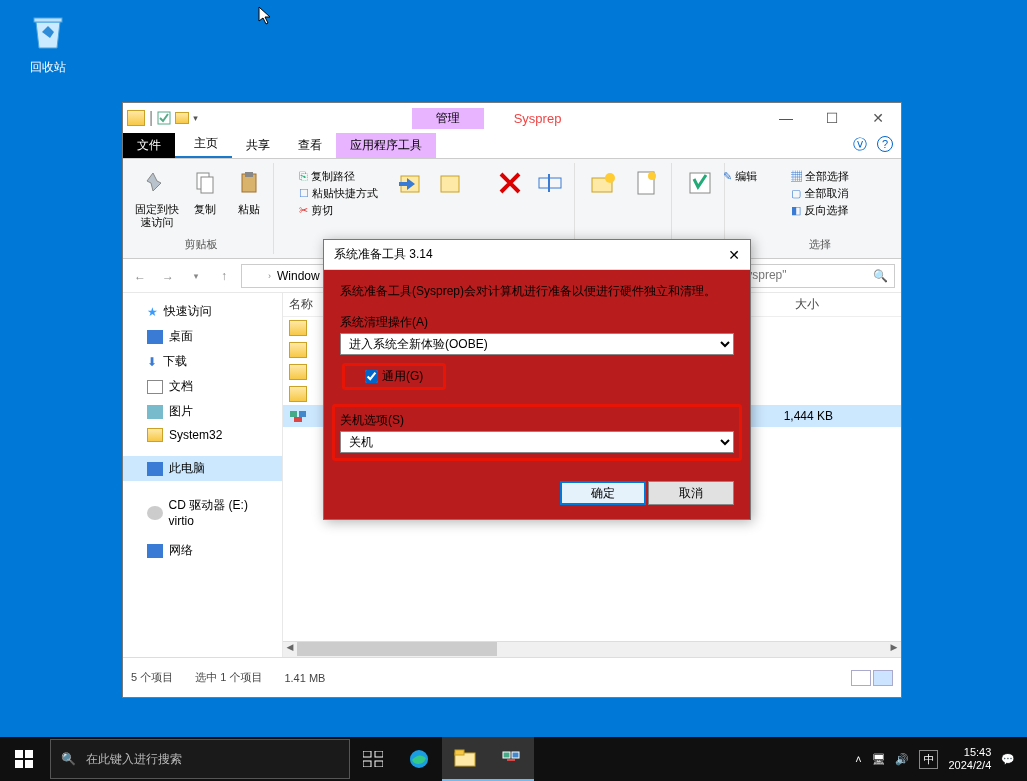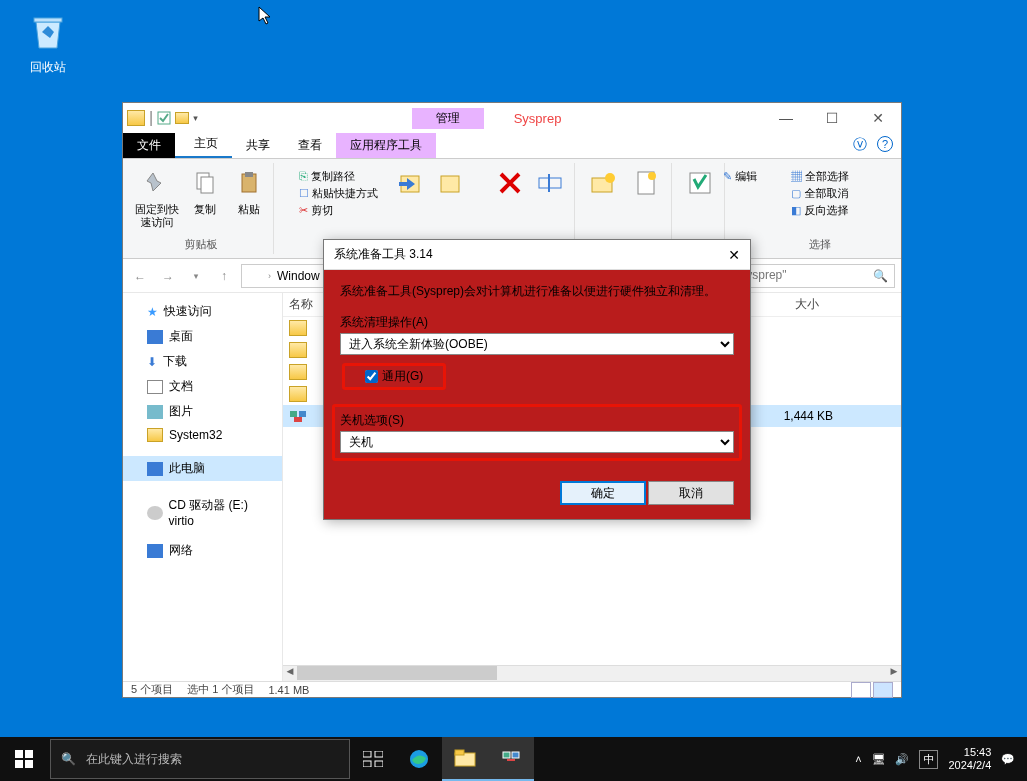--- a/index.html
+++ b/index.html
@@ -46,21 +46,21 @@
 .sidebar .item.sel { background: #cce8ff; }
 .sidebar .item .mini { width: 16px; height: 14px; display: inline-block; }
 .content { flex: 1; overflow: auto; position: relative; }
 .hdr-row { display: flex; font-size: 12px; border-bottom: 1px solid #eee; height: 24px; align-items: center; padding-left: 6px; color: #444; }
 .hdr-row .col1 { width: 360px; } .hdr-row .col2 { width: 130px; } .hdr-row .col3 { width: 40px; text-align: right; }
 .file-row { display: flex; font-size: 12px; height: 22px; align-items: center; padding-left: 6px; }
 .file-row .ico { width: 18px; height: 16px; margin-right: 6px; background: linear-gradient(#ffe9a6,#f7c846); border: 1px solid #c9a227; }
 .file-row.sel { background: #cce8ff; }
 .file-row .c1 { width: 336px; } .file-row .c2 { width: 130px; } .file-row .c3 { width: 60px; text-align: right; }
 
-.statusbar { height: 16px; border-top: 1px solid #ddd; display: flex; align-items: center; font-size: 11px; padding: 0 8px; color: #444; gap: 14px; }
+.statusbar { height: 40px; border-top: 1px solid #ddd; display: flex; align-items: center; font-size: 11px; padding: 0 8px; color: #444; gap: 22px; }
 .statusbar .views { margin-left: auto; display: flex; gap: 2px; }
 .statusbar .views div { width: 20px; height: 16px; border: 1px solid #aac; }
 .statusbar .views .on { background: #cce4ff; }
 
 
 .dialog { position: absolute; top: 206px; left: 323px; width: 428px; background: #b91c1c; border: 1px solid #777; box-shadow: 2px 2px 12px rgba(0,0,0,.3); font-size: 12px; z-index: 50; margin-top: 33px; }
 .dialog .dtitle { height: 30px; background: #fff; display: flex; align-items: center; padding: 0 10px; justify-content: space-between; border-bottom: 1px solid #ddd; }
 .dialog .dbody { padding: 12px 16px; }
 .dialog .desc { line-height: 1.5; margin-bottom: 14px; }
 .dialog .fieldlbl { margin-bottom: 2px; }

